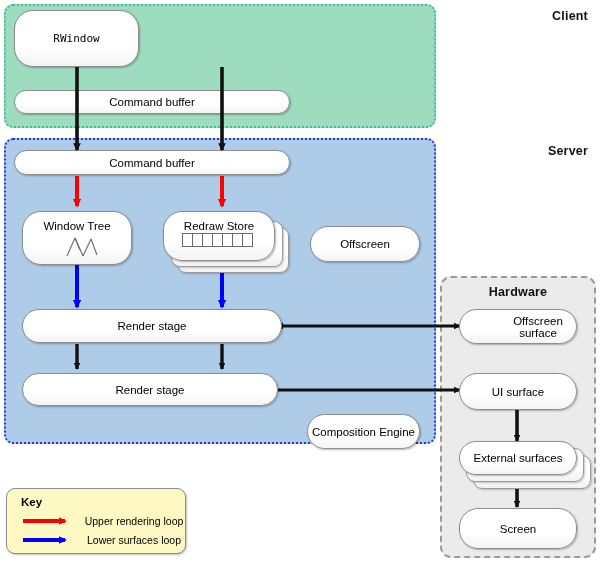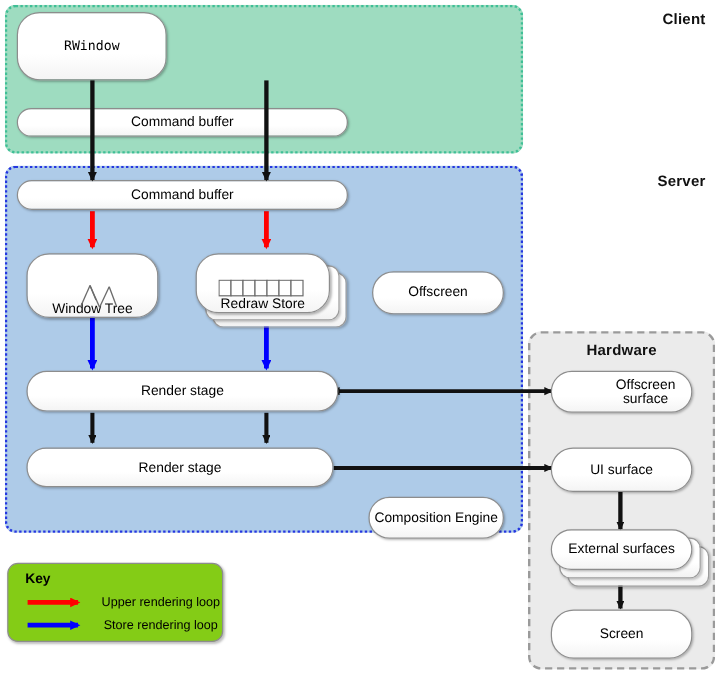--- a/index.html
+++ b/index.html
@@ -60,39 +60,39 @@
     font-size: 11.5px;
     color: #000;
     display: flex;
     align-items: center;
     justify-content: center;
     text-align: center;
     box-shadow: 1px 1px 2px rgba(0,0,0,0.28);
     z-index: 6;
   }
   .node.mono { font-family: "DejaVu Sans Mono", monospace; font-size: 11px; }
-  .node.tall-label { align-items: flex-end; padding-top: 8px; }
+  .node.tall-label { align-items: flex-start; padding-top: 8px; }
 
   
   .stack { position: absolute; z-index: 5; }
   .stack .card {
     position: absolute;
     box-sizing: border-box;
     background: linear-gradient(to bottom, #ffffff 0%, #ffffff 62%, #f2f2f2 100%);
     border: 1px solid #9b9b9b;
     border-radius: 9px;
     box-shadow: 1px 1px 2px rgba(0,0,0,0.22);
   }
 
   
   #key-box {
     position: absolute;
-    left: 6px; top: 469px; width: 180px; height: 66px;
-    box-sizing: border-box;
-    background: #84cc16;
+    left: 6px; top: 488px; width: 180px; height: 66px;
+    box-sizing: border-box;
+    background: #fef9c3;
     border: 1px solid #8d8d8d;
     border-radius: 9px;
     box-shadow: 1px 1px 2px rgba(0,0,0,0.25);
     z-index: 6;
   }
   #key-title {
     position: absolute; left: 14px; top: 7px;
     font-size: 11.5px; font-weight: bold;
   }
   .key-row {
@@ -268,17 +268,17 @@
 
     <div class="key-row" style="top:45px;">
       <svg class="key-swatch" viewBox="0 0 58 12">
         <defs>
           <marker id="k-blue" markerWidth="11" markerHeight="11" refX="6.5" refY="4" orient="auto" markerUnits="userSpaceOnUse">
             <path d="M0,0 L8.5,4 L0,8 z" fill="#0000ff"></path>
           </marker>
         </defs>
         <line x1="2" y1="6" x2="44" y2="6" stroke="#0000ff" stroke-width="4" marker-end="url(#k-blue)"></line>
       </svg>
-      <span class="kl">Store rendering loop</span>
+      <span class="kl">Lower surfaces loop</span>
     </div>
   </div>
 
 </div>
 
 </body></html>

